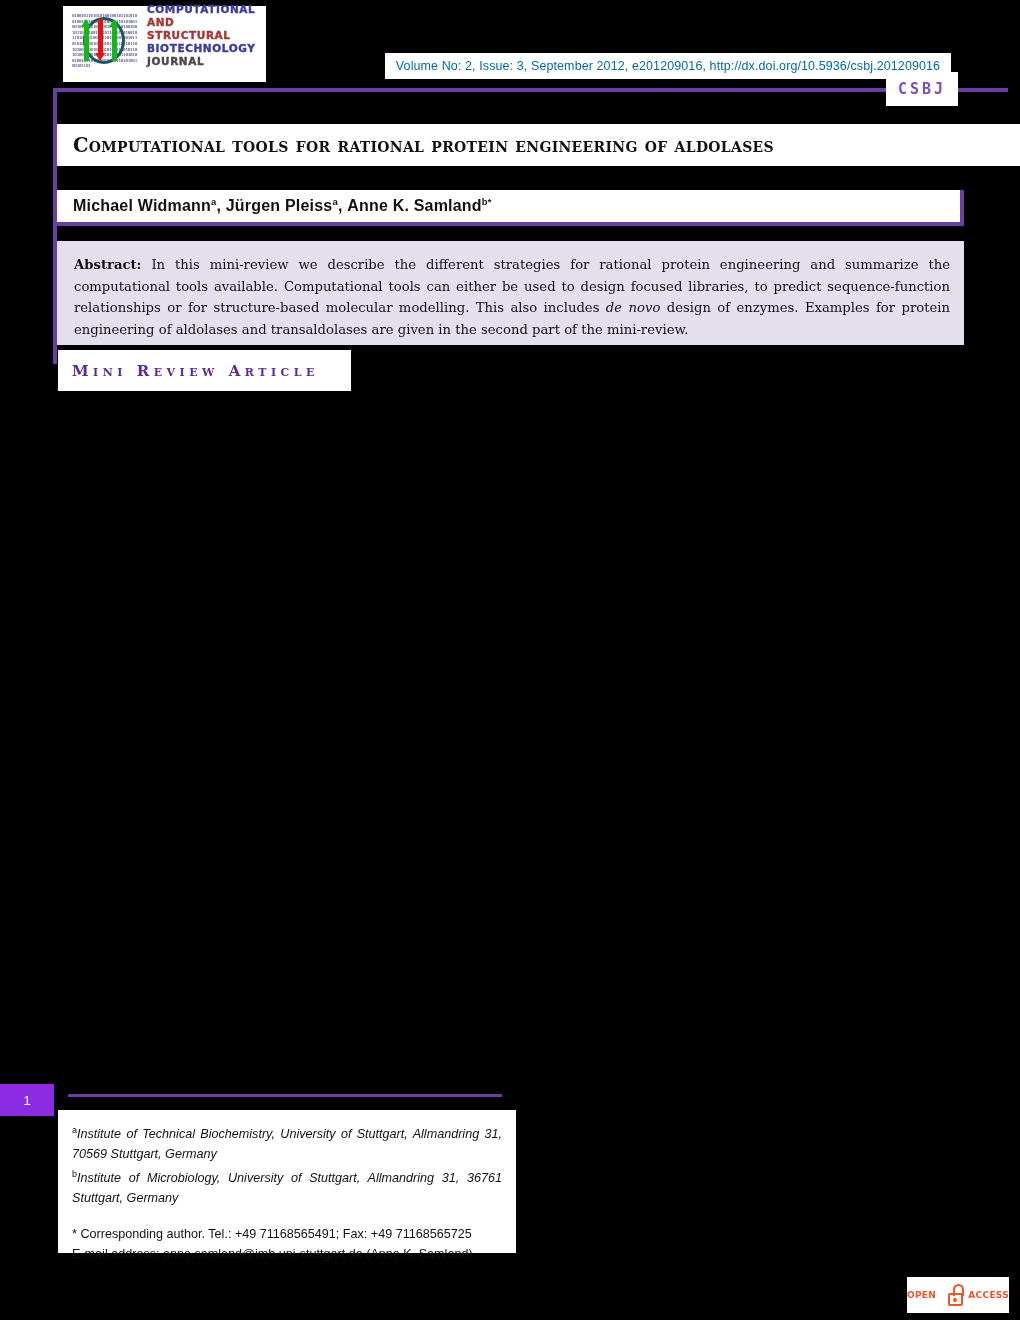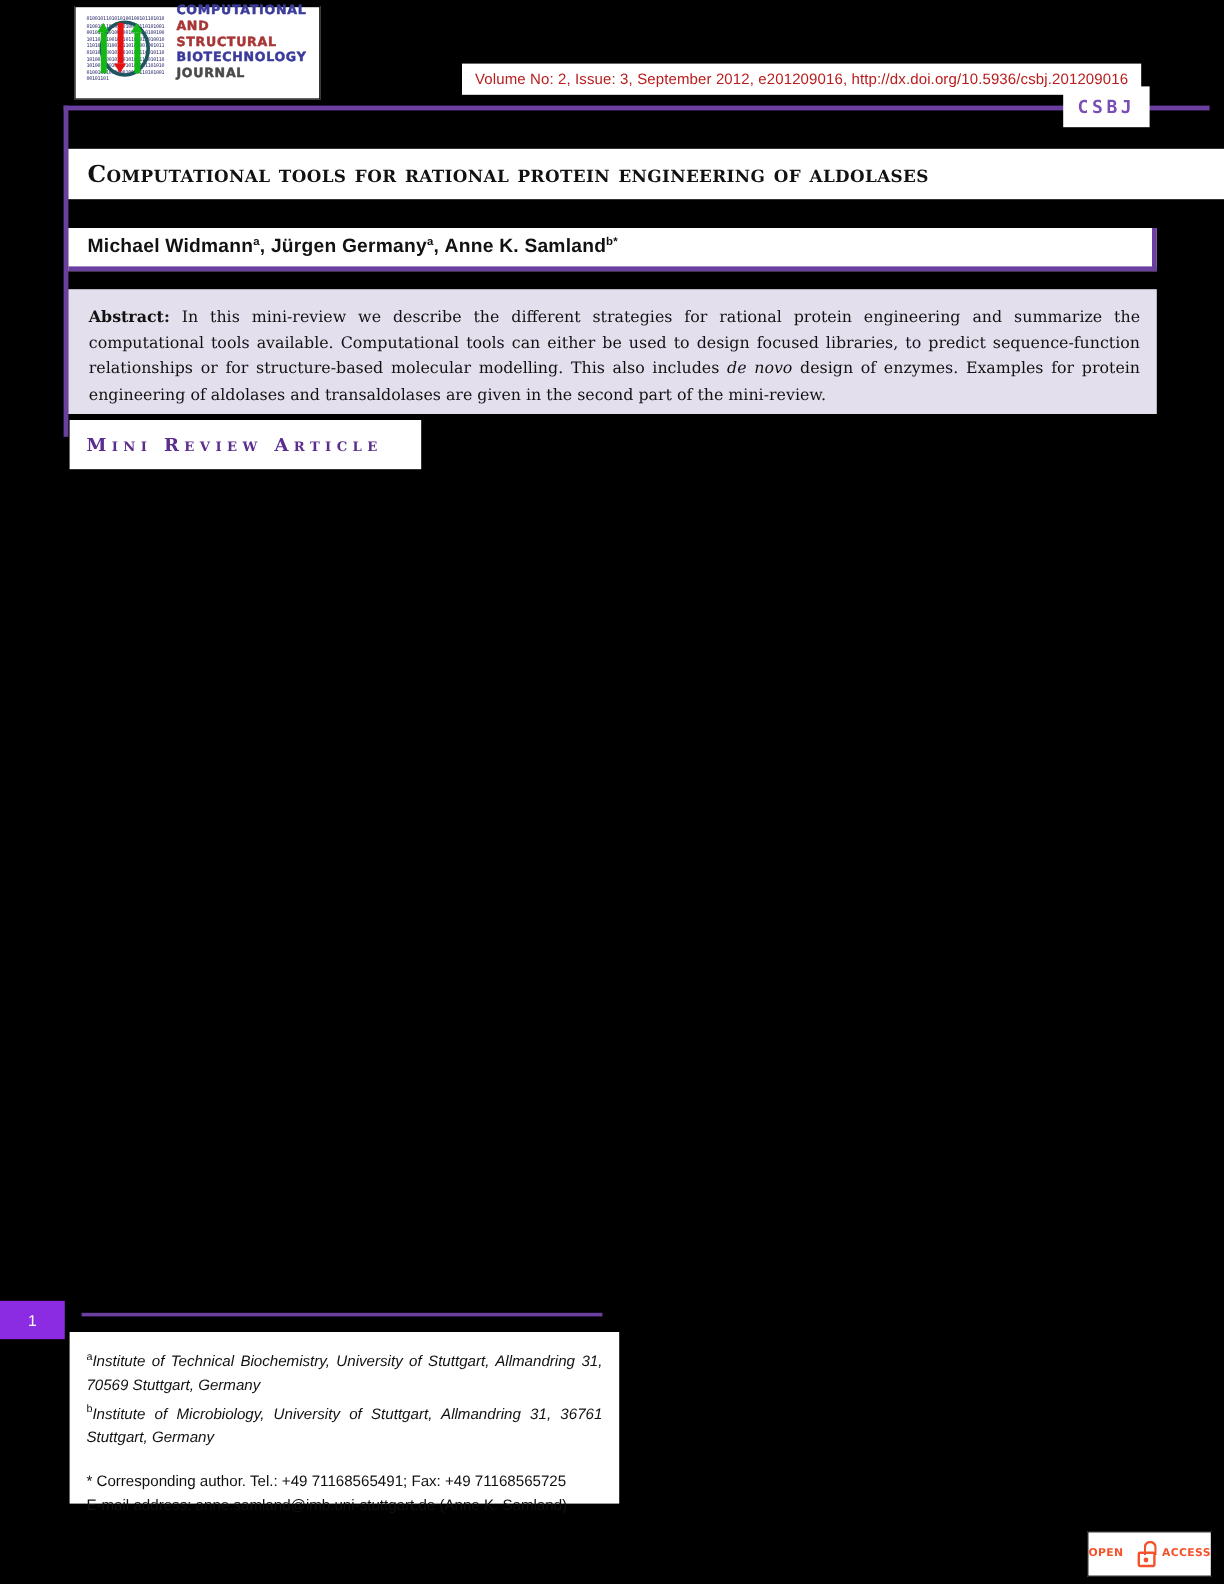--- a/index.html
+++ b/index.html
@@ -105,21 +105,21 @@
     top: 53px;
     width: 566px;
     height: 26px;
     background: #ffffff;
     display: flex;
     align-items: center;
     justify-content: center;
   }
   .volume-bar span {
     font-size: 12.5px;
-    color: #b91c1c;
+    color: #0369a1;
     letter-spacing: 0.1px;
   }
 
   .rule-h {
     position: absolute;
     left: 53px;
     top: 88px;
     width: 955px;
     height: 4px;
     background: #6b3fa0;
@@ -381,21 +381,21 @@
 <div class="csbj-badge">
   <span>CSBJ</span>
 </div>
 
 <div class="title-box">
   <h1>Computational tools for rational protein engineering of aldolases</h1>
 </div>
 
 <div class="authors-box">
   <div class="authors">
-    <span>Michael Widmann</span><sup>a</sup><span>,&nbsp;</span><span>Jürgen Germany</span><sup>a</sup><span>,&nbsp;</span><span>Anne K. Samland</span><sup>b*</sup>
+    <span>Michael Widmann</span><sup>a</sup><span>,&nbsp;</span><span>Jürgen Pleiss</span><sup>a</sup><span>,&nbsp;</span><span>Anne K. Samland</span><sup>b*</sup>
   </div>
 </div>
 
 <div class="abstract-box">
   <p><span class="lbl">Abstract:</span><span> In this mini-review we describe the different strategies for rational protein engineering and summarize the computational tools available. Computational tools can either be used to design focused libraries, to predict sequence-function relationships or for structure-based molecular modelling. This also includes </span><em>de novo</em><span> design of enzymes. Examples for protein engineering of aldolases and transaldolases are given in the second part of the mini-review.</span></p>
 </div>
 
 <div class="minireview-box">
   <span>Mini Review Article</span>
 </div>

